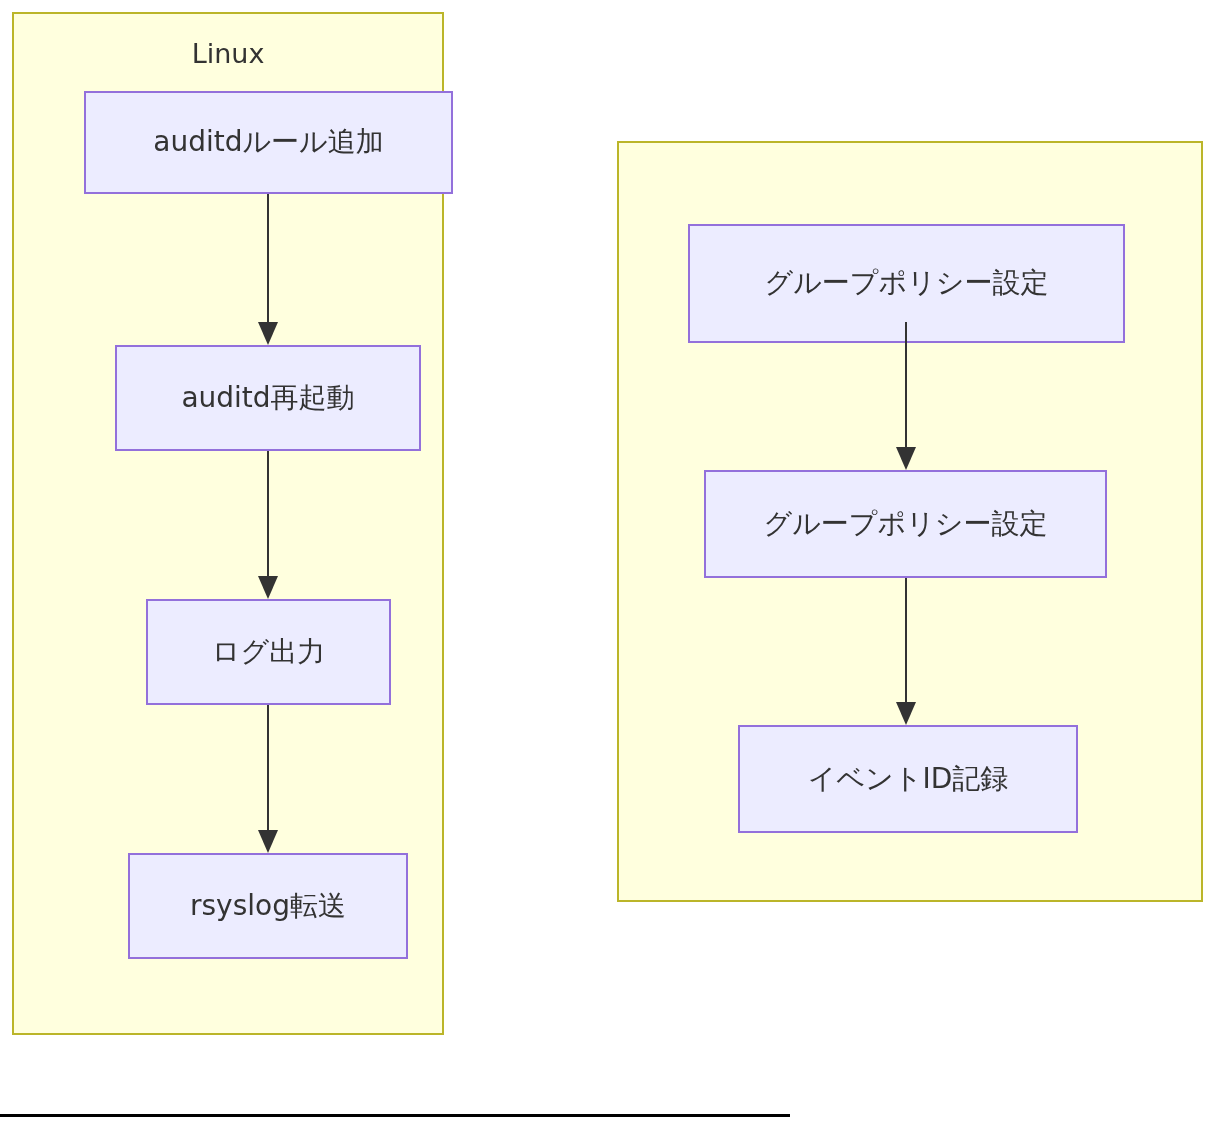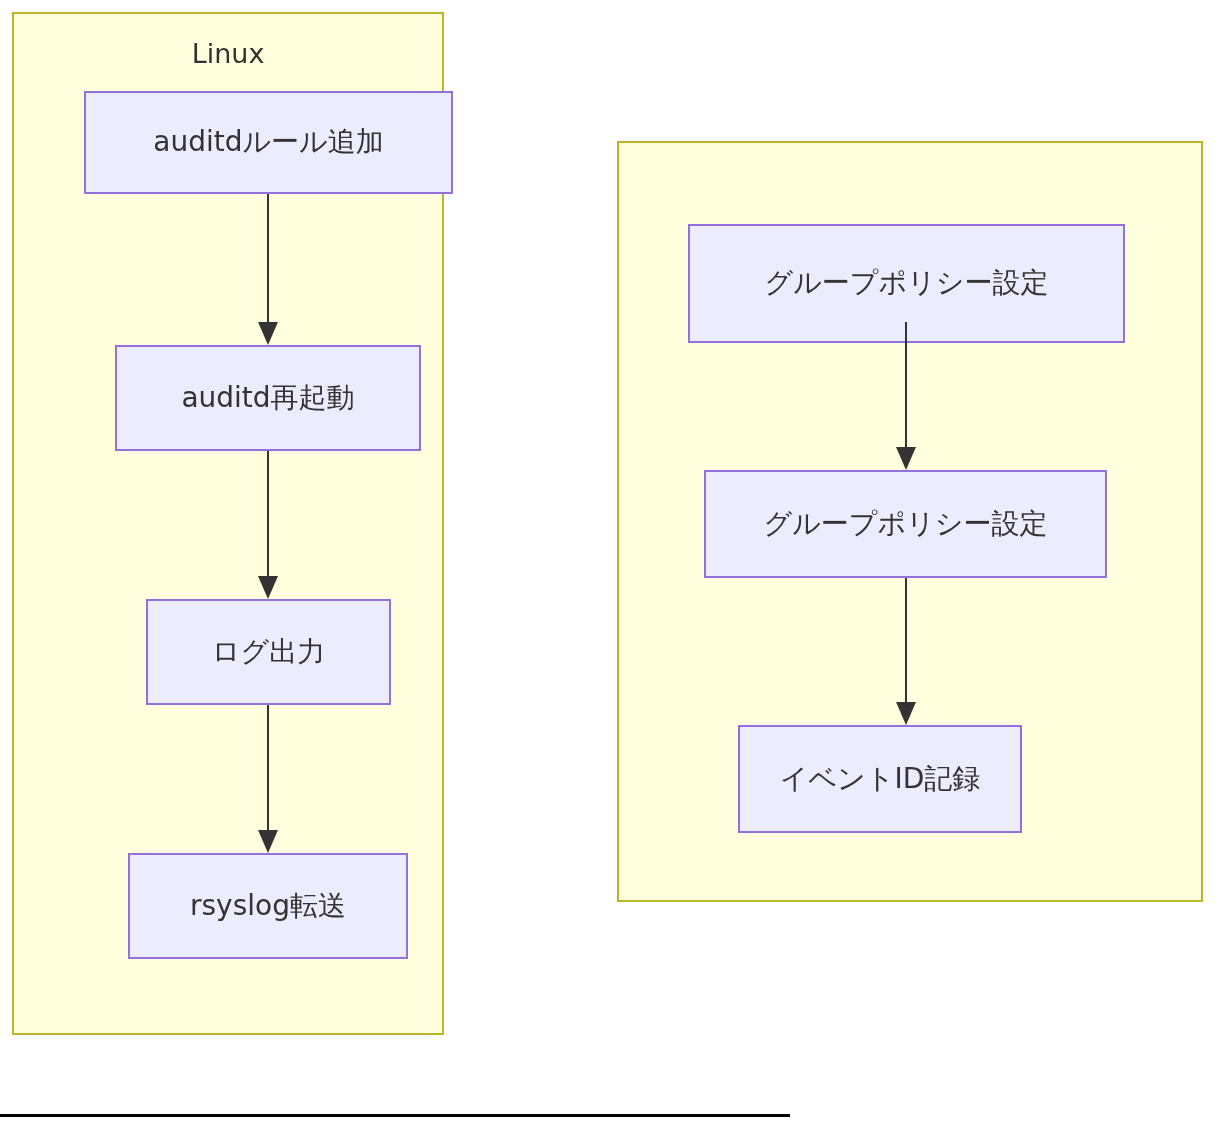--- a/index.html
+++ b/index.html
@@ -125,21 +125,21 @@
   </div>
 
   <div class="node" style="left:688px; top:224px; width:437px; height:119px;">
     <span class="node-label">グループポリシー設定</span>
   </div>
 
   <div class="node" style="left:704px; top:470px; width:403px; height:108px;">
     <span class="node-label">グループポリシー設定</span>
   </div>
 
-  <div class="node" style="left:738px; top:725px; width:284px; height:108px;">
+  <div class="node" style="left:738px; top:725px; width:340px; height:108px;">
     <span class="node-label">イベントID記録</span>
   </div>
 
   <svg class="edge-svg" viewBox="0 0 1224 1128">
 
     <g>
       <line class="edge-line" x1="268" y1="194" x2="268" y2="330"></line>
       <polygon class="edge-head" points="268,345 258,322 278,322"></polygon>
     </g>
 

